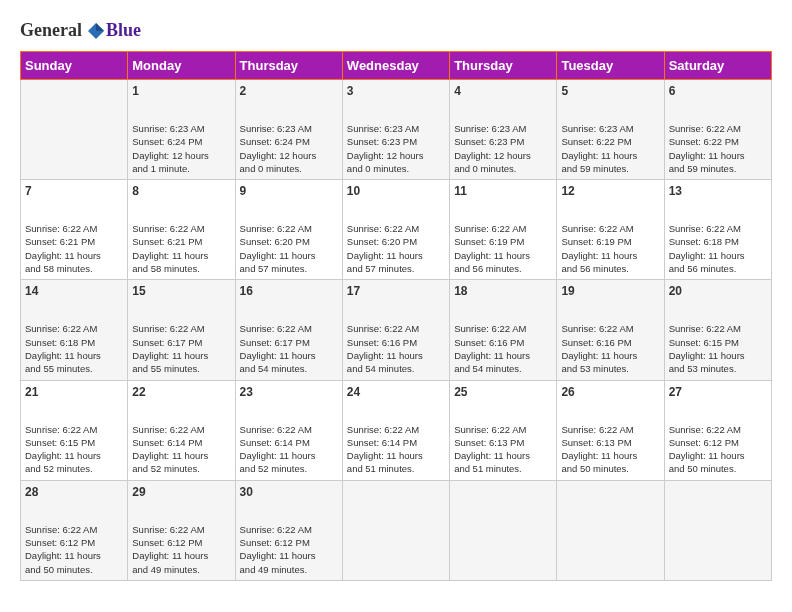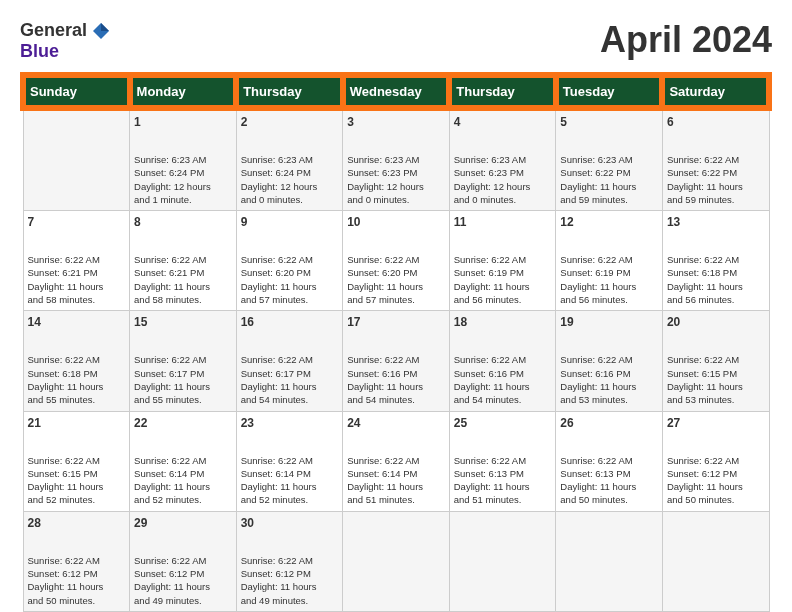--- a/index.html
+++ b/index.html
@@ -11,22 +11,23 @@
       padding: 20px;
     }
     .header {
       display: flex;
       justify-content: space-between;
       align-items: flex-start;
       margin-bottom: 10px;
     }
     .logo {
       display: flex;
-      flex-direction: column;
+      flex-direction: row;
       align-items: flex-start;
+      font-family: Liberation Serif, serif;
     }
     .logo-text {
       display: flex;
       align-items: center;
       gap: 2px;
     }
     .logo-general {
       font-size: 18px;
       font-weight: bold;
       color: #333;
@@ -53,27 +54,27 @@
     .location {
       font-size: 16px;
       color: #333;
     }
     table {
       width: 100%;
       border-collapse: collapse;
       table-layout: fixed;
     }
     thead tr th {
-      background-color: #14532d;
+      background-color: #a21caf;
       color: #fff;
       font-size: 13px;
       font-weight: bold;
       padding: 6px 4px;
       text-align: left;
-      border: 6px solid #f97316;
+      border: 1px solid #f97316;
     }
     tbody tr td {
       border: 1px solid #ccc;
       vertical-align: top;
       padding: 4px 4px;
       font-size: 9.5px;
       color: #333;
       height: 90px;
     }
     tbody tr:nth-child(odd) td {
@@ -101,21 +102,20 @@
     <div class="logo-text">
       <span class="logo-general">General</span>
       <svg class="logo-icon" viewBox="0 0 20 20">
         <polygon points="10,2 18,10 10,18 2,10" fill="#2a6db5"></polygon>
         <polygon points="10,2 18,10 10,10" fill="#1a4d8a"></polygon>
       </svg>
     </div>
     <span class="logo-blue">Blue</span>
   </div>
   <div class="title-block">
-    <div class="month-title">April 2024</div>
   </div>
 </div>
 
 <table>
   <thead>
     <tr>
     <th>Sunday</th>
         <th>Monday</th>
         <th>Thursday</th>
         <th>Wednesday</th>

